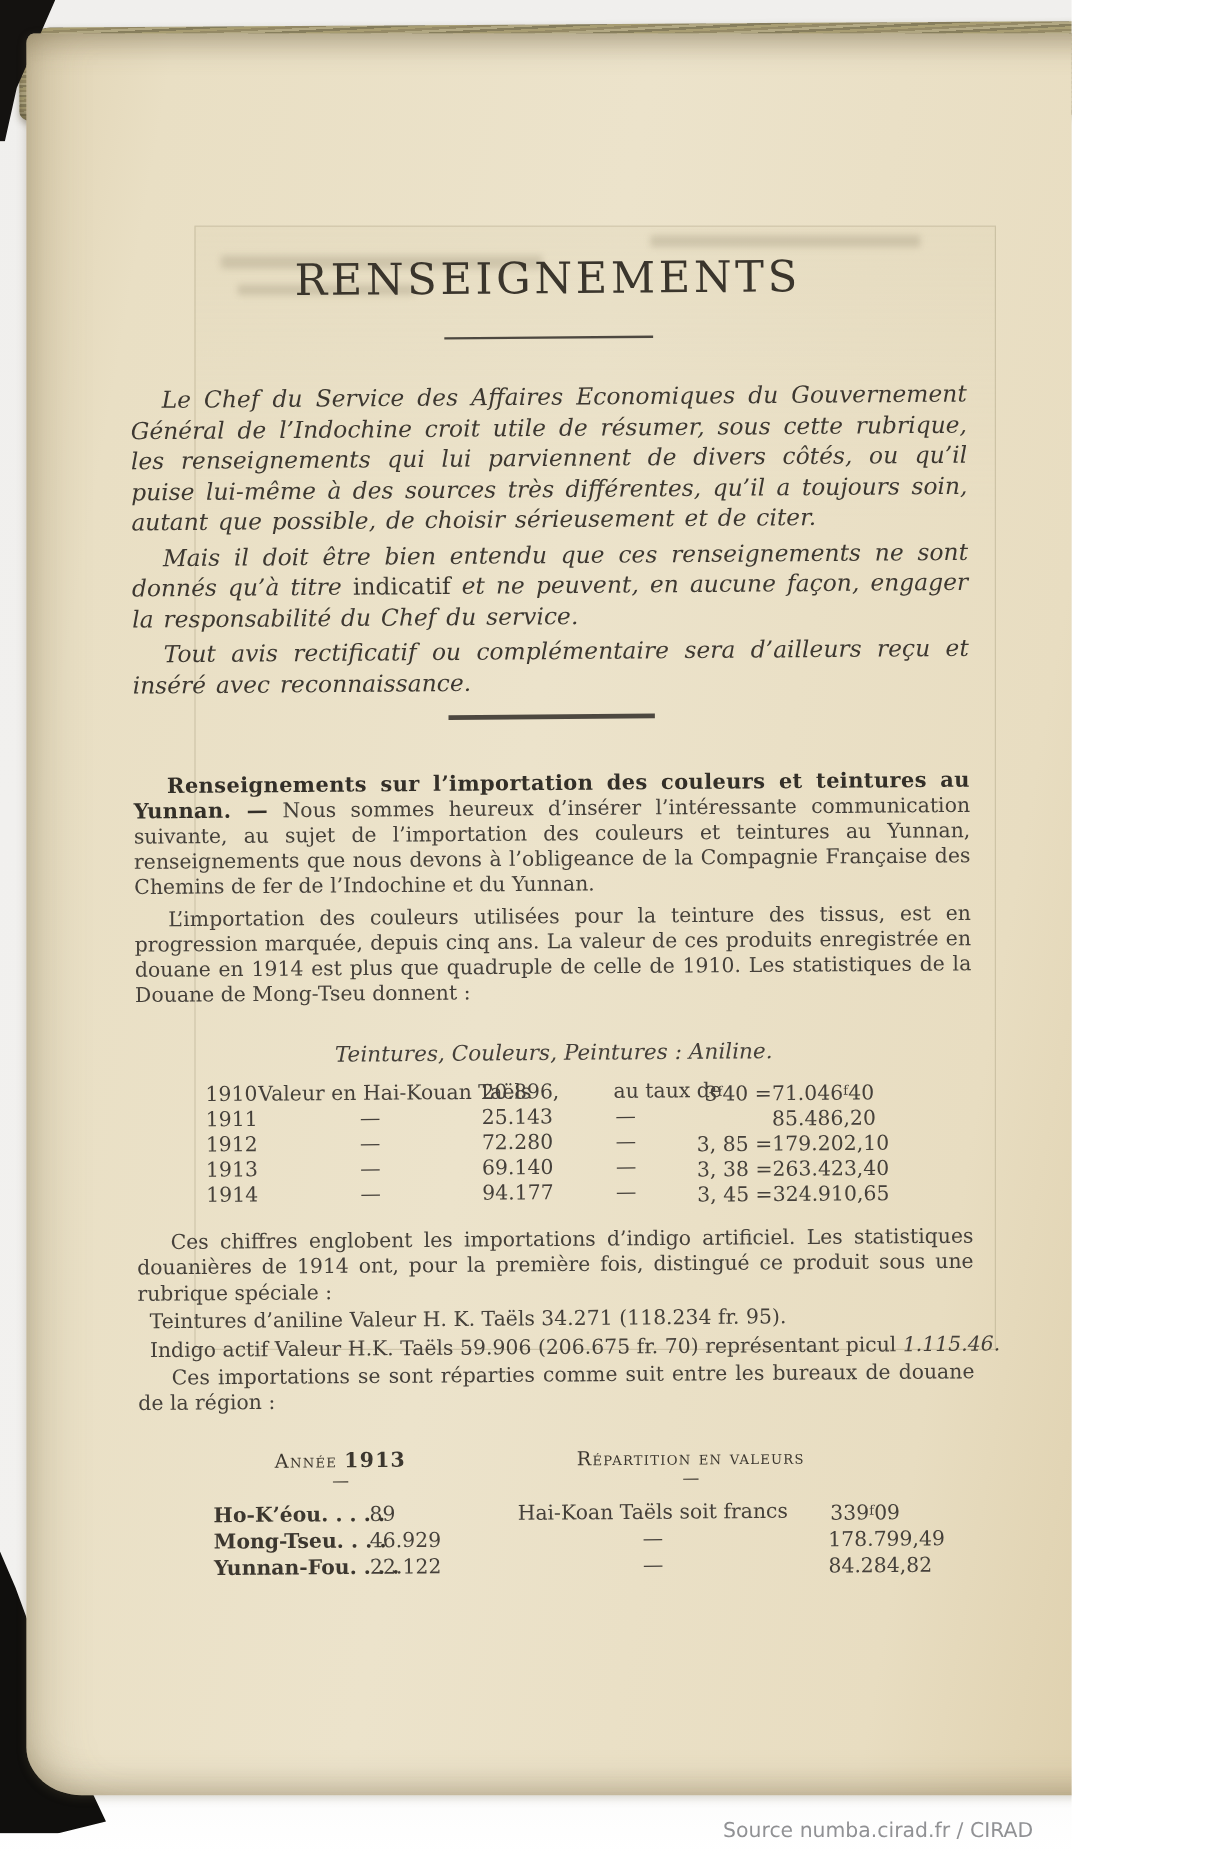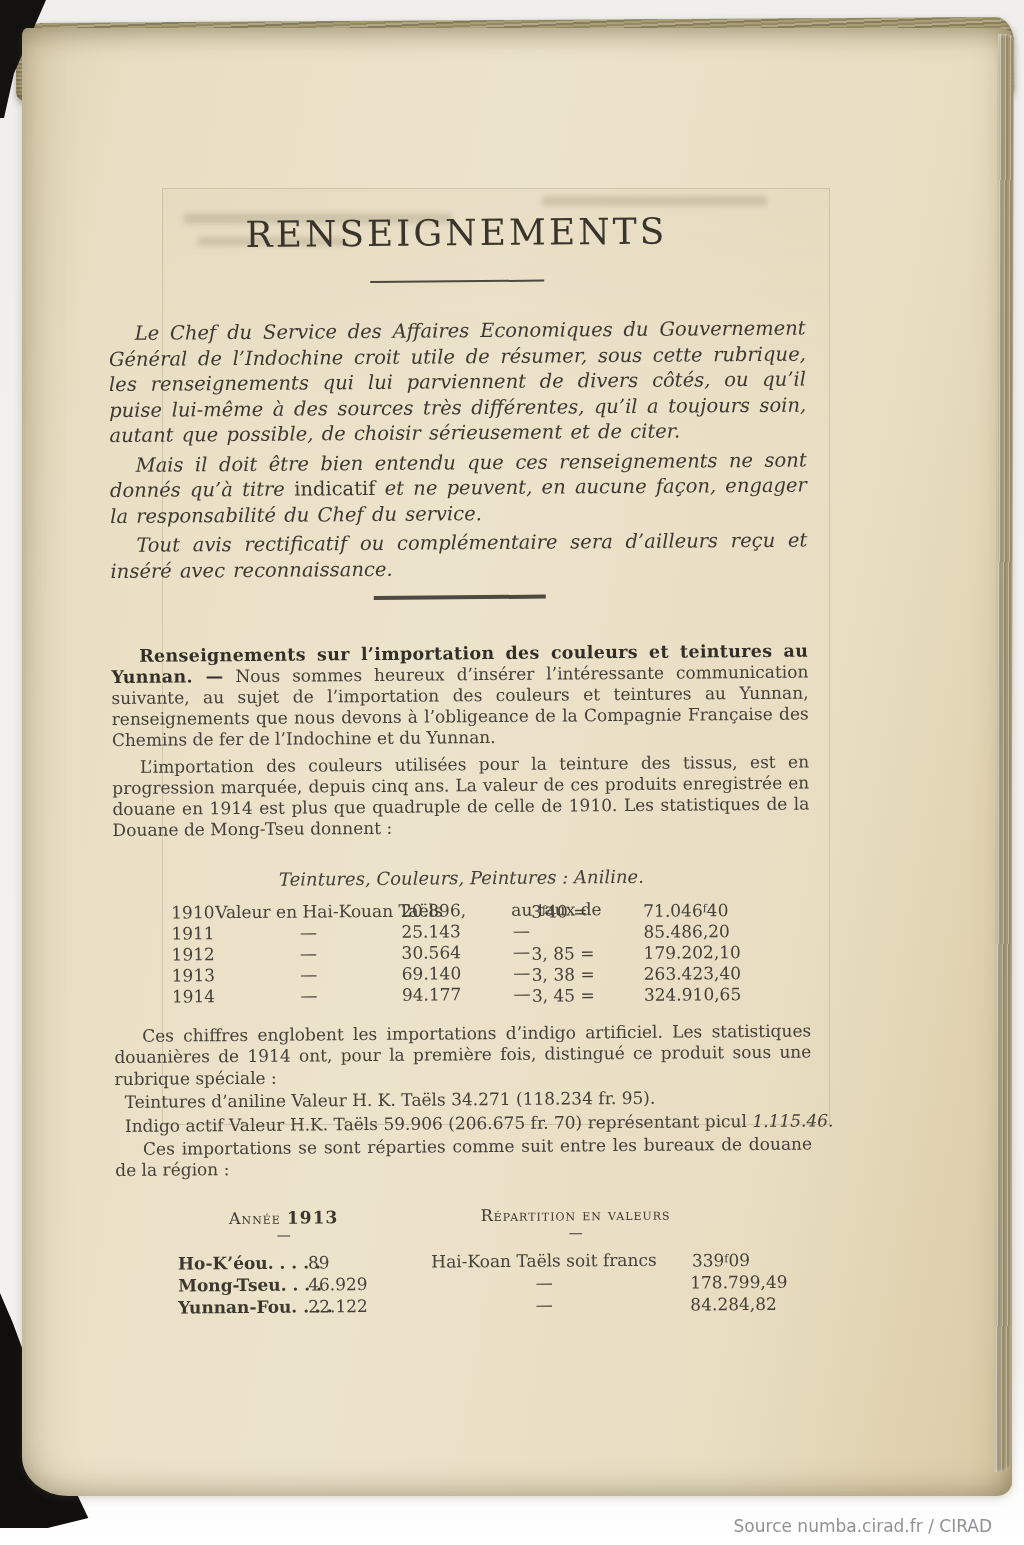--- a/index.html
+++ b/index.html
@@ -1,17 +1,17 @@
 <!DOCTYPE html>
 <html><head>
 <meta charset="utf-8">
 <style>
   html,body{margin:0;padding:0;}
   body{font-family:"DejaVu Serif", serif; background:#ffffff;}
-  .scan{position:relative; width:1024px; height:1545px; overflow:hidden;
+  .scan{position:relative; width:893px; height:1545px; overflow:hidden;
         background:linear-gradient(180deg,#f0efed 0%,#f2f1ef 88%,#fbfbfa 95%,#ffffff 100%);}
 
   
   .edges-top{position:absolute; left:16px; top:20px; width:998px; height:78px;
     background:repeating-linear-gradient(177deg,#89805f 0 2px,#aba075 2px 4px,#978c68 4px 6px,#b5ab86 6px 8px);
     border-radius:26px 18px 8px 10px / 34px 26px 6px 8px;
     transform:rotate(-0.35deg);
     box-shadow:0 3px 6px rgba(90,80,55,.45), inset 0 -4px 6px rgba(60,52,30,.5);}
 
   
@@ -65,21 +65,21 @@
   .sec-para{margin-top:6px;}
   .caption{margin-top:28px; font-style:italic; font-size:18px; text-align:center; line-height:24px;}
 
   .t1{margin-top:10px; font-size:17px;}
   .t1row{display:grid; grid-template-columns:44px 186px 110px 20px 112px 108px;
     padding-left:58px; height:21px; line-height:21px; white-space:nowrap;}
   .t1row .cyear{text-align:left;}
   .t1row .clabel{text-align:center;}
   .t1row .ctaels{}
   .t1row .cdash{text-align:center;}
-  .t1row .crate{}
+  .t1row .crate{text-align:right;}
   .t1row .cfrancs{}
   .sup{font-size:11px; vertical-align:4px;}
 
   .after-p1{margin-top:18px; line-height:21.5px;}
   .hang{font-size:17px; line-height:21.5px; text-indent:10px; margin-top:2px; white-space:nowrap;}
   .hang .bi{font-style:italic; font-weight:normal;}
   .after-p2{margin-top:2px;}
 
   .t2head{position:relative; margin-top:28px; height:44px; color:#3c372f;}
   .t2head .h1{position:absolute; left:0; top:0; width:336px; text-align:center;
@@ -146,21 +146,21 @@
         <span class="cyear">1911</span>
         <span class="clabel">—</span>
         <span class="ctaels">25.143</span>
         <span class="cdash">—</span>
         <span class="crate"><span></span><span class="sup"></span><span></span></span>
         <span class="cfrancs"><span>85.486,20</span><span class="sup"></span><span></span></span>
       </div>
       <div class="t1row">
         <span class="cyear">1912</span>
         <span class="clabel">—</span>
-        <span class="ctaels">30.564</span>
+        <span class="ctaels">72.280</span>
         <span class="cdash">—</span>
         <span class="crate"><span>3, 85 =</span><span class="sup"></span><span></span></span>
         <span class="cfrancs"><span>179.202,10</span><span class="sup"></span><span></span></span>
       </div>
       <div class="t1row">
         <span class="cyear">1913</span>
         <span class="clabel">—</span>
         <span class="ctaels">69.140</span>
         <span class="cdash">—</span>
         <span class="crate"><span>3, 38 =</span><span class="sup"></span><span></span></span>

